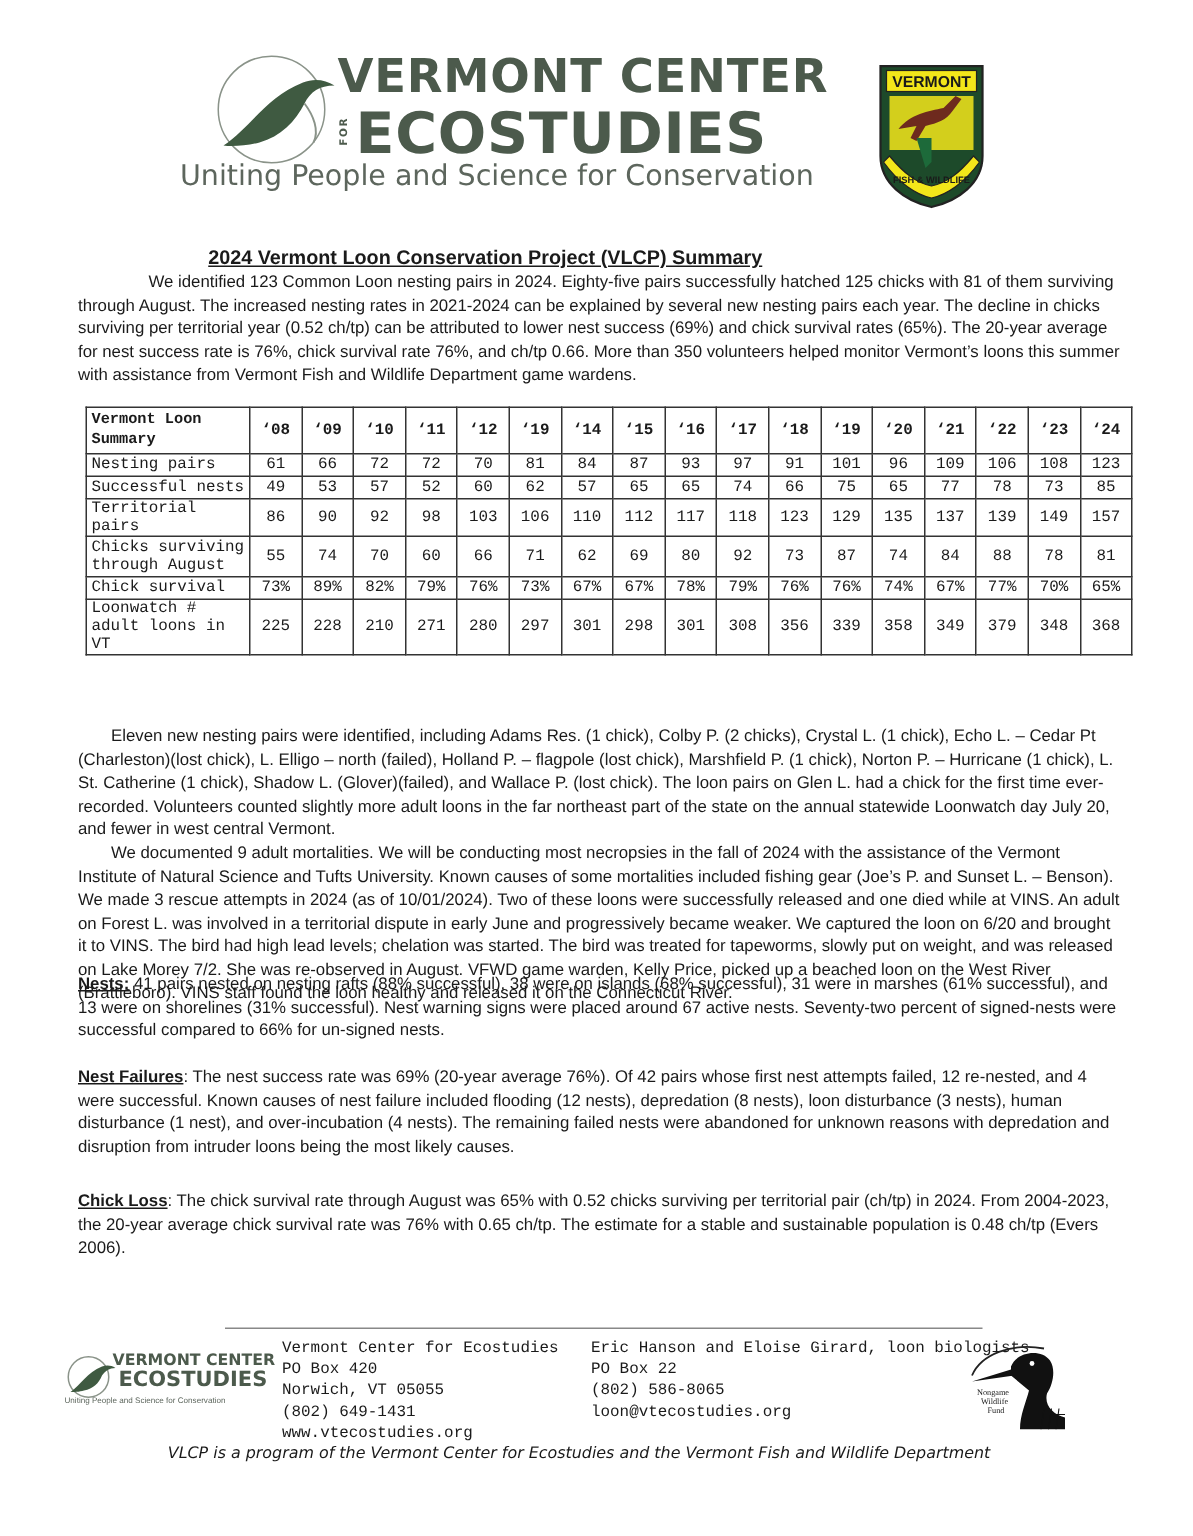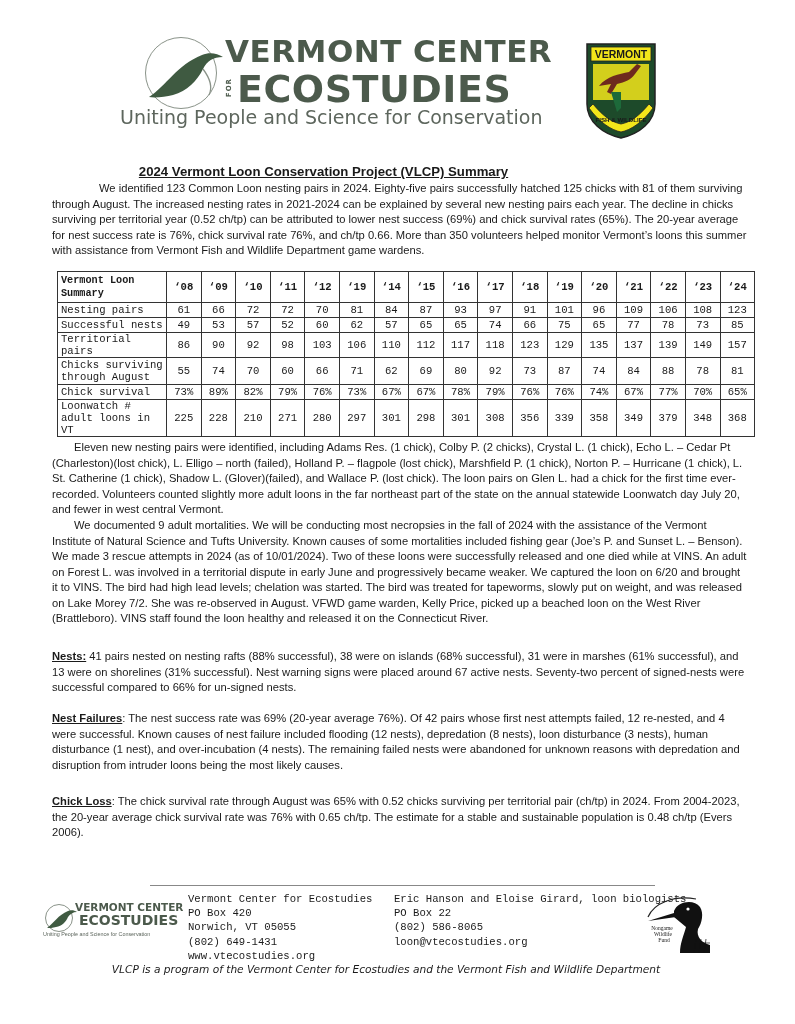--- a/index.html
+++ b/index.html
@@ -23,21 +23,21 @@
      white-space: nowrap; font-family: "DejaVu Sans", sans-serif; }
 
   .fw-badge { position: absolute; left: 585px; top: 42px; width: 72px; height: 98px; }
 
   
   .title { position: absolute; left: 0; width: 647px; top: 164px; text-align: center;
      font-weight: bold; font-size: 13.2px; text-decoration: underline; font-family: "Liberation Sans", sans-serif; }
   .para { position: absolute; left: 52px; width: 696px; font-size: 11.2px; line-height: 15.5px;
      font-family: "Liberation Sans", sans-serif; text-align: left; }
   .indent { text-indent: 47px; }
-  .indent2 { text-indent: 22px; }
+  .indent2 { text-indent: 22px; margin-top: 44px; }
   .lbl { font-weight: bold; text-decoration: underline; }
   .lbl2 { text-decoration: underline; }
 
   
   table.summary { position: absolute; left: 57px; top: 271px; border-collapse: collapse;
      font-size: 10.6px; font-family: Liberation Mono, monospace; }
   table.summary td, table.summary th { border: 1px solid #333; text-align: center; padding: 0 2px; }
   table.summary th { font-weight: bold; height: 30px; }
   table.summary th.first { text-align: left; width: 103px; font-size: 10.2px; line-height: 13px; padding-left: 3px; }
   table.summary td.rowlbl { text-align: left; padding-left: 3px; width: 103px; }

